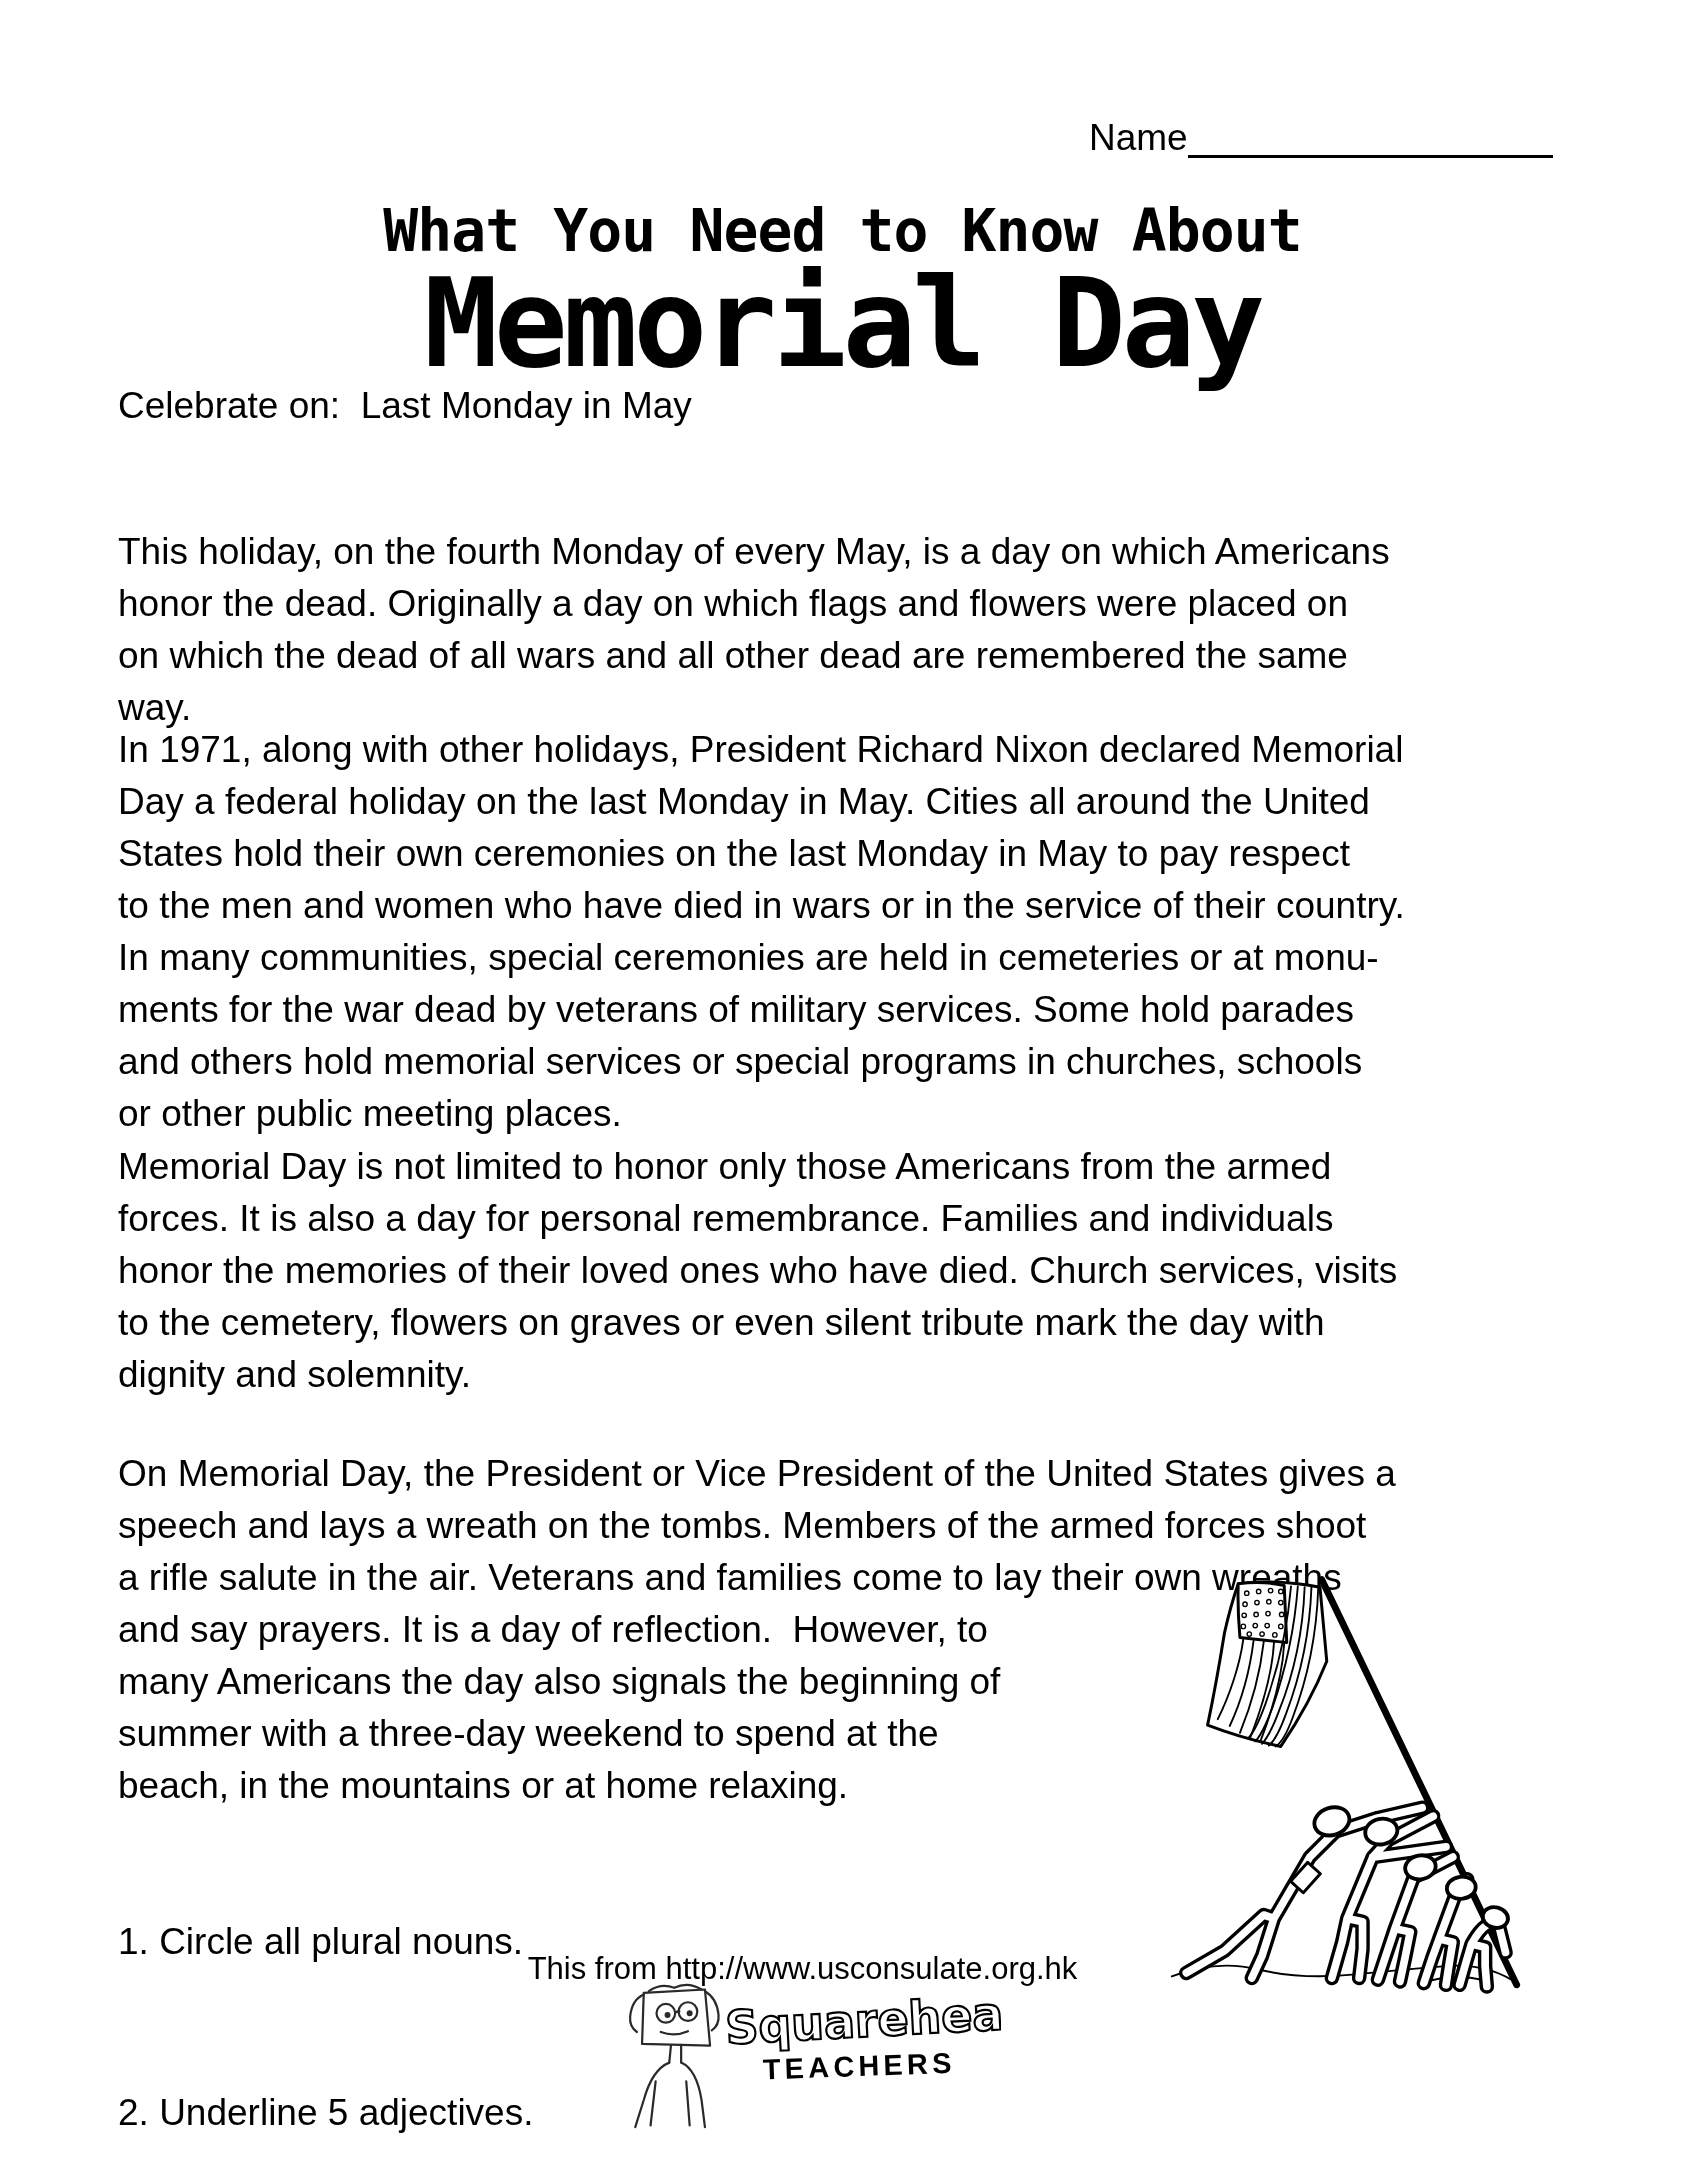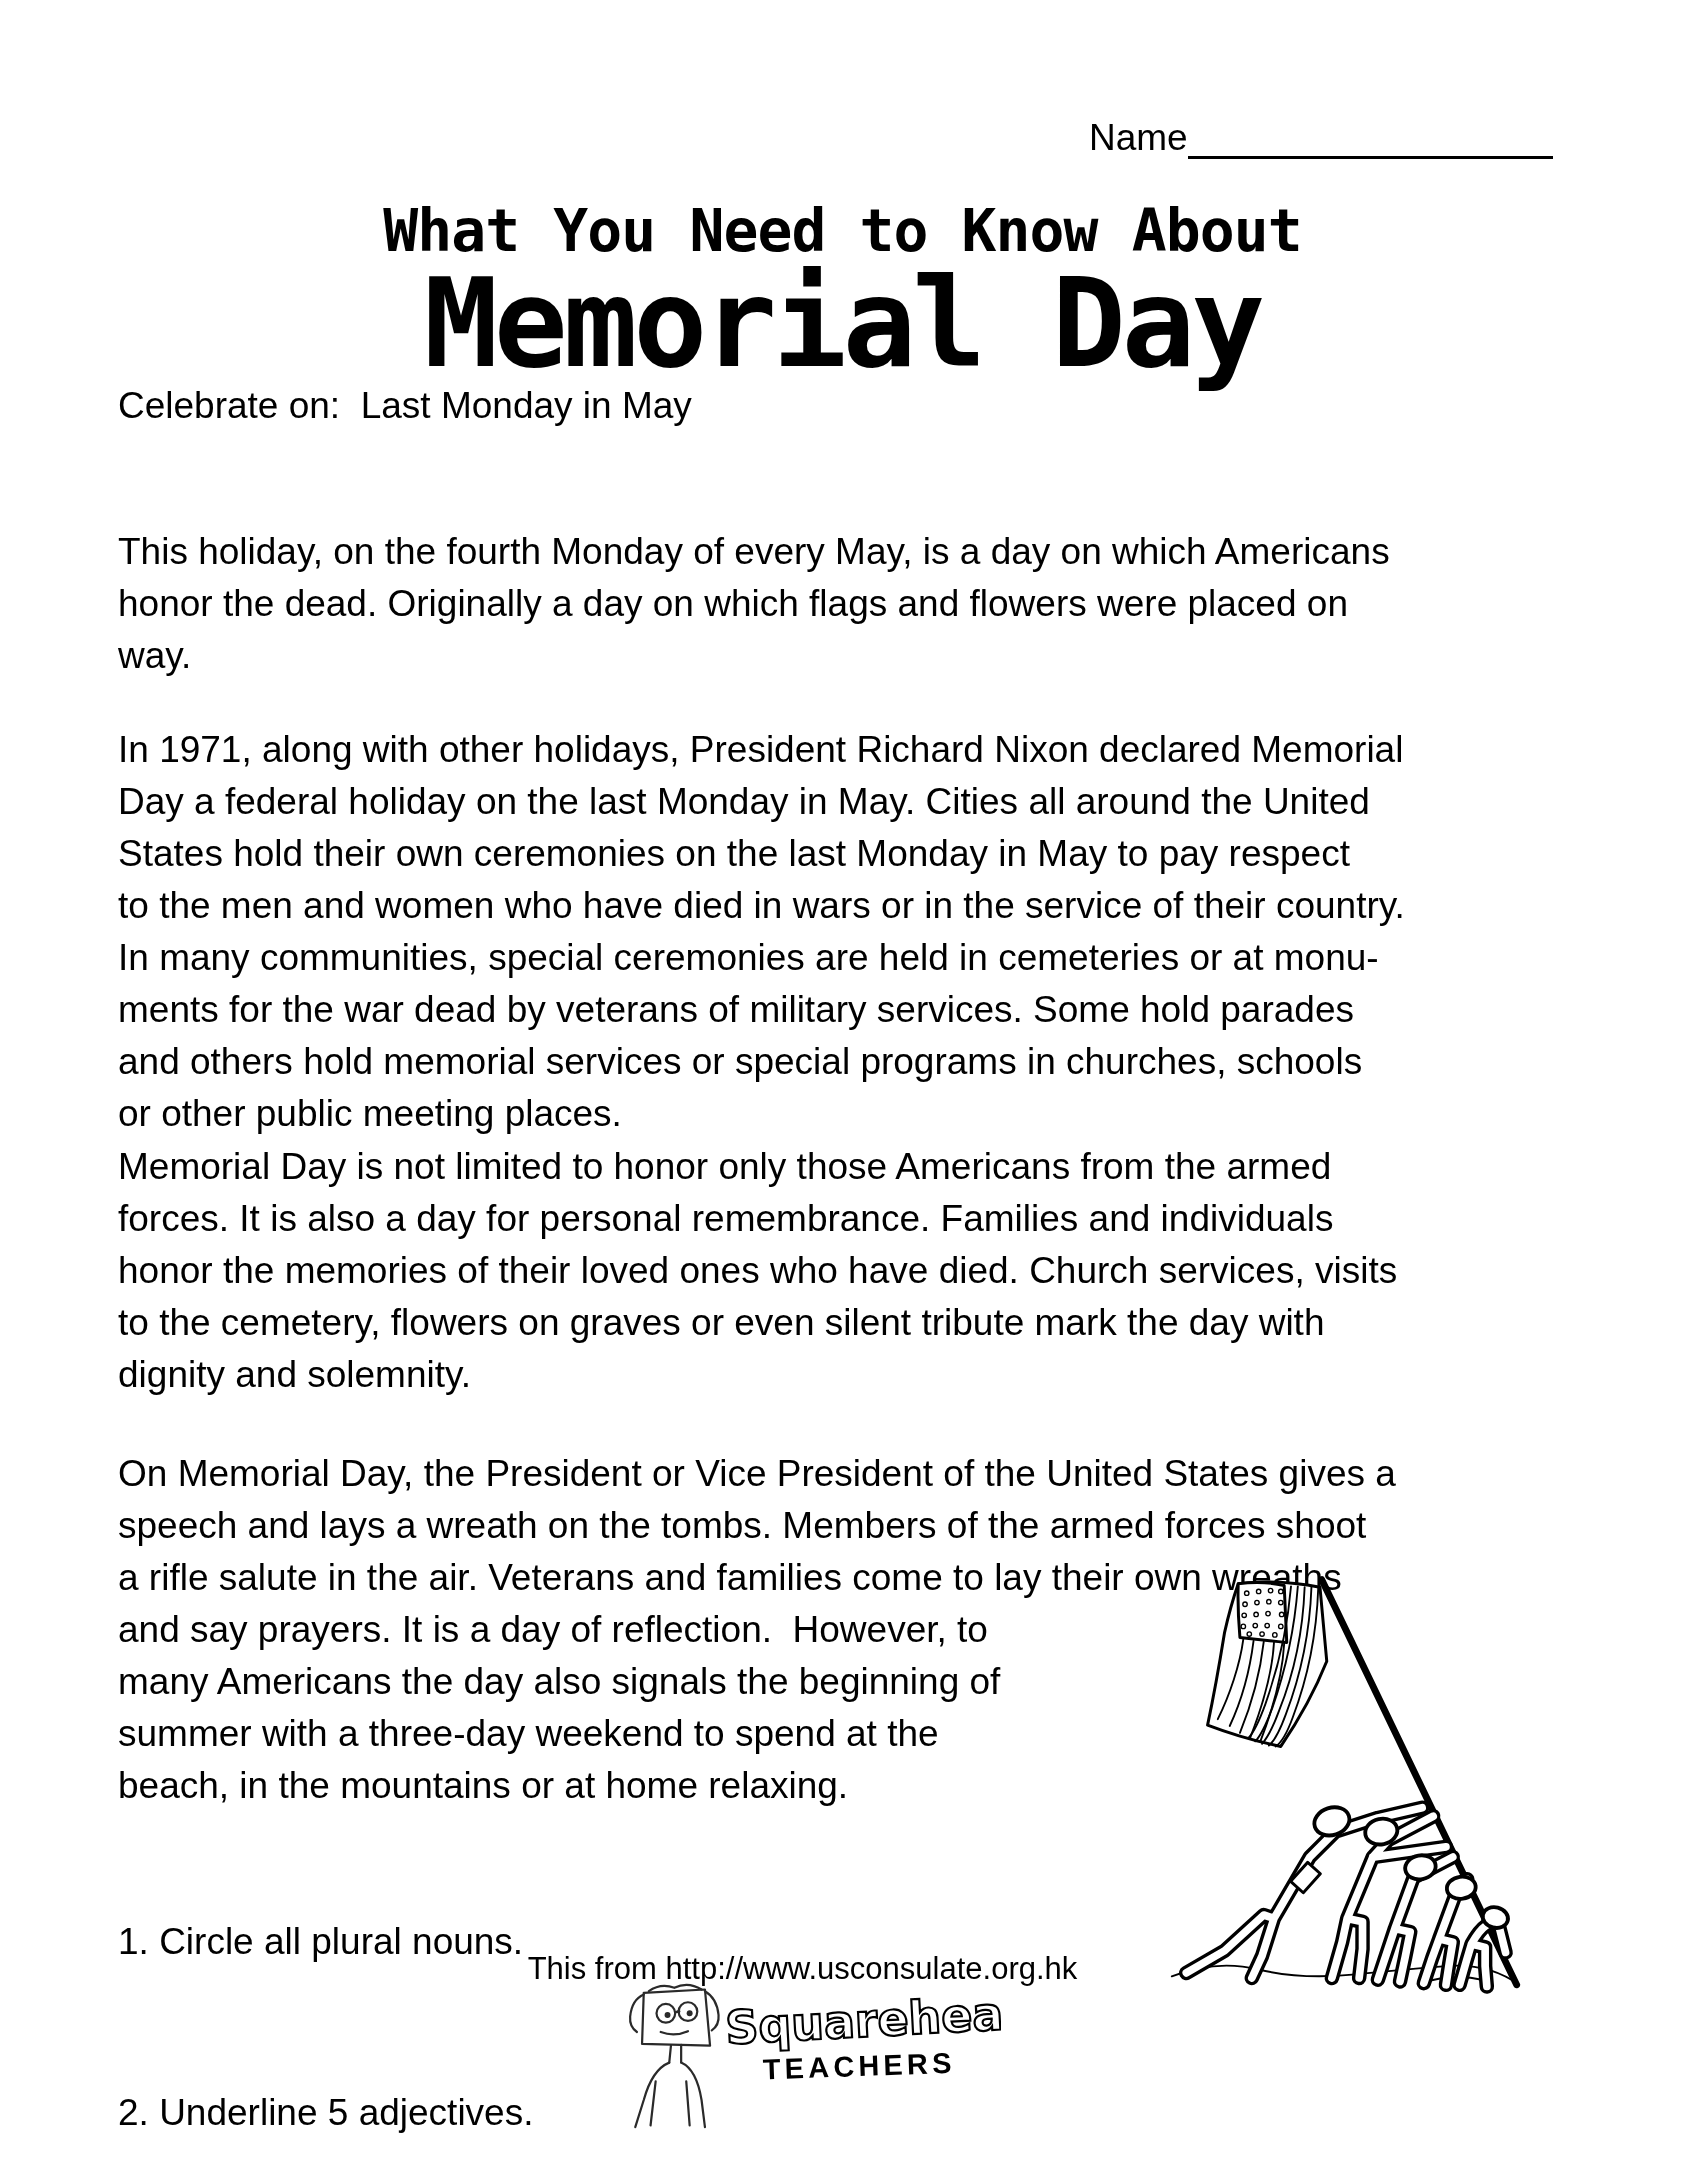--- a/index.html
+++ b/index.html
@@ -9,21 +9,21 @@
     color: #000000;
     font-family: "Liberation Sans", sans-serif;
     position: relative;
     overflow: hidden;
   }
   .abs { position: absolute; }
 
   
   .name-row {
     left: 1089px; top: 116px;
-    display: flex; align-items: flex-end;
+    display: flex; align-items: flex-start;
     font-size: 37px; line-height: 43px;
   }
   .name-blank {
     display: inline-block;
     width: 365px; height: 39px;
     border-bottom: 3.4px solid #000;
   }
 
   
   .title1 {
@@ -97,21 +97,21 @@
 <div class="abs name-row">
   <span>Name</span>
     <span class="name-blank"></span>
 </div>
 
 <div class="abs title1">What You Need to Know About</div>
 <div class="abs title2">Memorial Day</div>
 
 <div class="abs celebrate">Celebrate on:  Last Monday in May</div>
 
-<div class="abs para p1"><div>This holiday, on the fourth Monday of every May, is a day on which Americans</div><div>honor the dead. Originally a day on which flags and flowers were placed on</div><div>way.</div></div>
+<div class="abs para p1"><div>This holiday, on the fourth Monday of every May, is a day on which Americans</div><div>honor the dead. Originally a day on which flags and flowers were placed on</div><div>on which the dead of all wars and all other dead are remembered the same</div><div>way.</div></div>
 <div class="abs para p2"><div>In 1971, along with other holidays, President Richard Nixon declared Memorial</div><div>Day a federal holiday on the last Monday in May. Cities all around the United</div><div>States hold their own ceremonies on the last Monday in May to pay respect</div><div>to the men and women who have died in wars or in the service of their country.</div><div>In many communities, special ceremonies are held in cemeteries or at monu-</div><div>ments for the war dead by veterans of military services. Some hold parades</div><div>and others hold memorial services or special programs in churches, schools</div><div>or other public meeting places.</div></div>
 <div class="abs para p3"><div>Memorial Day is not limited to honor only those Americans from the armed</div><div>forces. It is also a day for personal remembrance. Families and individuals</div><div>honor the memories of their loved ones who have died. Church services, visits</div><div>to the cemetery, flowers on graves or even silent tribute mark the day with</div><div>dignity and solemnity.</div></div>
 <div class="abs para p4"><div>On Memorial Day, the President or Vice President of the United States gives a</div><div>speech and lays a wreath on the tombs. Members of the armed forces shoot</div><div>a rifle salute in the air. Veterans and families come to lay their own wreaths</div><div>and say prayers. It is a day of reflection.  However, to</div><div>many Americans the day also signals the beginning of</div><div>summer with a three-day weekend to spend at the</div><div>beach, in the mountains or at home relaxing.</div></div>
 
 <div class="abs instructions">
   <div>1. Circle all plural nouns.</div>
   <div>2. Underline 5 adjectives.</div>
   
 </div>
 

